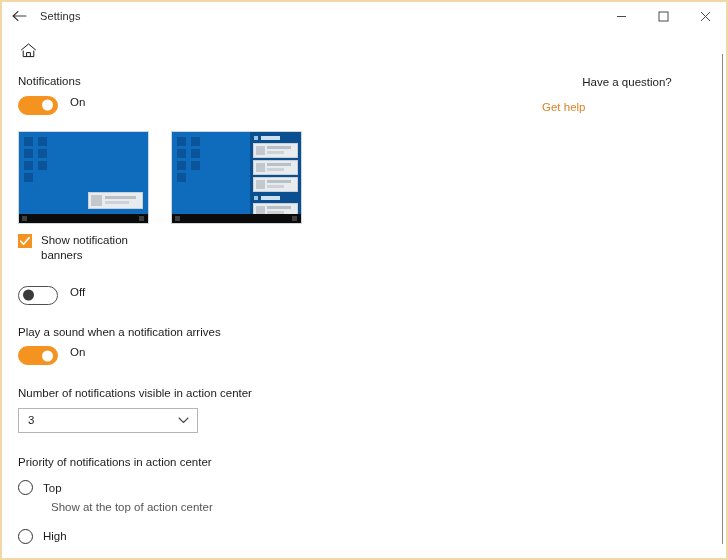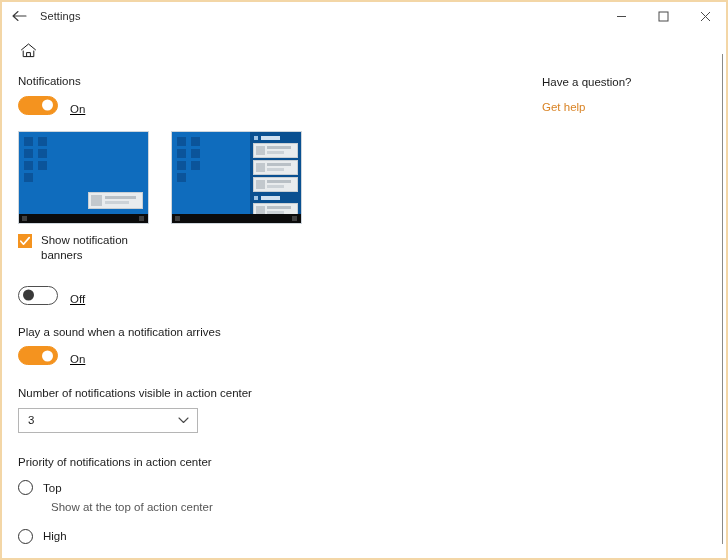--- a/index.html
+++ b/index.html
@@ -50,21 +50,21 @@
     position:relative;display:flex;padding-top:14px;
   }
   .col-main{width:540px;padding-left:16px;box-sizing:border-box;}
   .col-side{width:170px;padding-top:2px;box-sizing:border-box;}
 
   .group-label{
     font-size:11.5px;color:#1b1b1b;margin:0 0 6px 0;line-height:1.35;
   }
 
   
-  .toggle-row{display:flex;align-items:flex-end;gap:12px;text-decoration:underline;}
+  .toggle-row{display:flex;align-items:flex-start;gap:12px;}
   .switch{
     width:40px;height:19px;border-radius:10px;position:relative;box-sizing:border-box;
     flex:0 0 auto;
   }
   .switch.on{background:#f4931f;border:1px solid #f4931f;}
   .switch.off{background:#ffffff;border:1px solid #4f4f4f;}
   .knob{position:absolute;top:50%;width:11px;height:11px;border-radius:50%;transform:translateY(-50%);}
   .switch.on .knob{right:4px;background:#ffffff;}
   .switch.off .knob{left:4px;background:#3a3a3a;}
   .switch-state{font-size:11.5px;color:#1b1b1b;}
@@ -128,21 +128,21 @@
   .radio-row{display:flex;align-items:center;gap:10px;margin-top:2px;}
   .radio{
     width:15px;height:15px;border-radius:50%;box-sizing:border-box;flex:0 0 auto;
     position:relative;border:1.5px solid #333333;background:#ffffff;
   }
   .radio-label{font-size:11.5px;color:#1b1b1b;}
   .radio-desc{font-size:11.5px;color:#555555;margin:5px 0 0 33px;line-height:1.35;}
   .radio-block{margin-top:13px;}
 
   
-  .side-title{font-size:11.5px;color:#1b1b1b;margin-bottom:9px;}
+  .side-title{font-size:11.5px;color:#1b1b1b;margin-bottom:9px;text-align:center;}
   .side-link{font-size:11.5px;color:#d98324;text-decoration:none;cursor:pointer;}
 
   
   .v-divider{
     position:absolute;right:3px;top:52px;bottom:14px;width:1px;background:#8a8a86;
   }
 </style>
 </head>
 <body>
 

